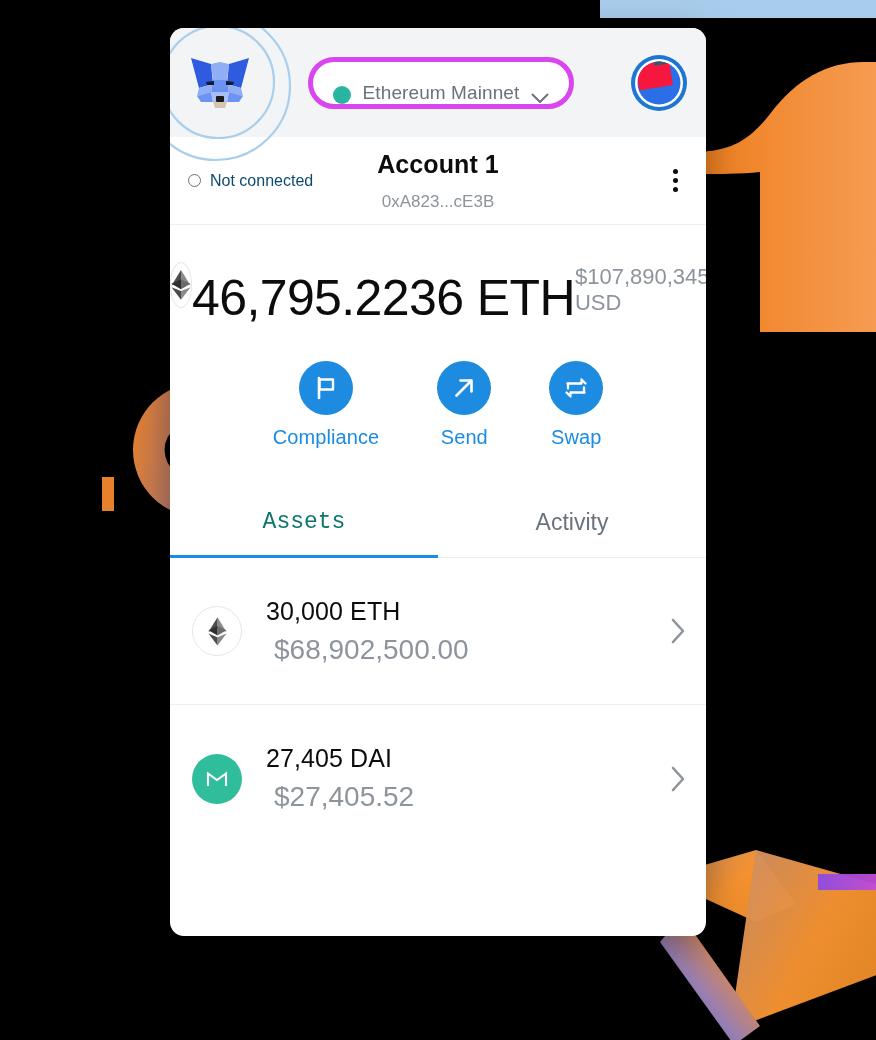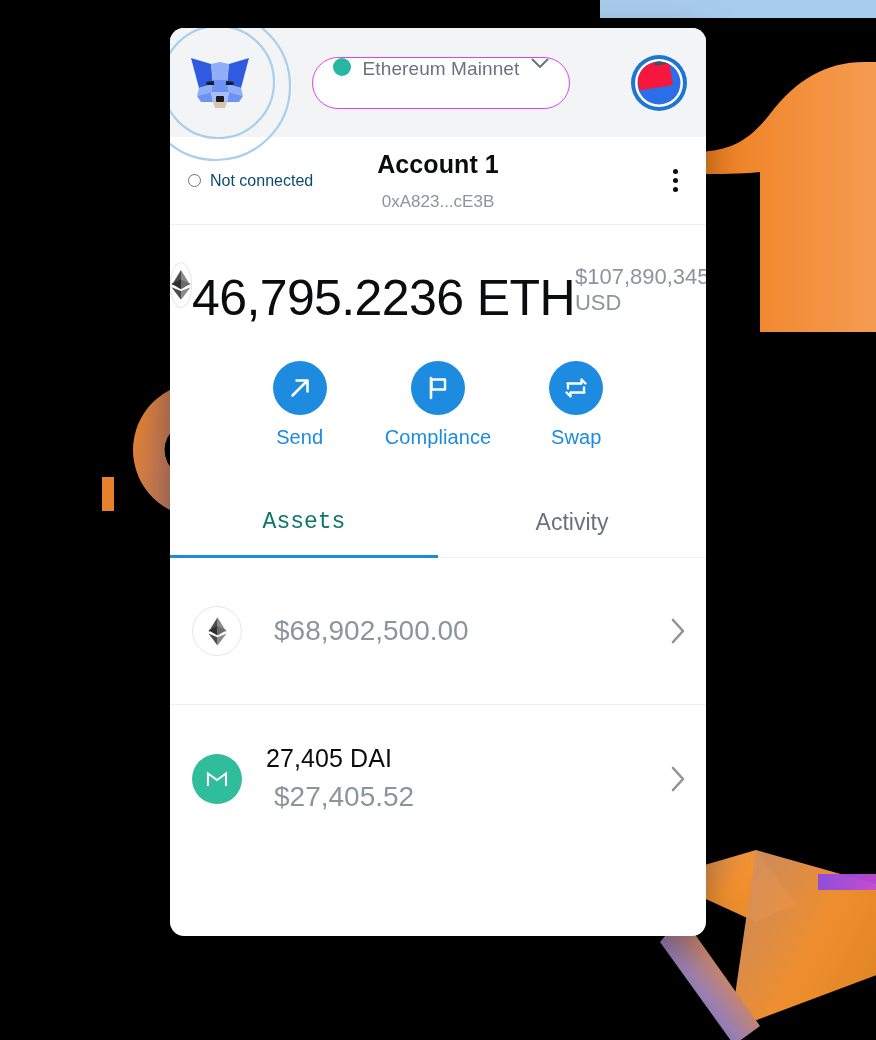--- a/index.html
+++ b/index.html
@@ -90,25 +90,25 @@
 
   .fox-wrap {
     width: 64px; height: 64px;
     display: flex; align-items: center; justify-content: center;
     flex: 0 0 auto;
   }
   .fox-wrap svg { display:block; }
 
   .network-pill {
     margin-left: auto; margin-right: auto;
-    display: flex; align-items: flex-start;
+    display: flex; align-items: flex-end;
     gap: 12px;
     height: 52px;
     padding: 0 20px;
-    border: 1px solid #d946ef;
+    border: 5px solid #d946ef;
     border-radius: 26px;
     background: #FFFFFF;
     cursor: pointer;
   }
   .net-dot {
     width: 18px; height: 18px; border-radius: 50%;
     background: #29B6A0;
     flex: 0 0 auto;
   }
   .net-label {
@@ -401,35 +401,35 @@
       </div>
       <div class="balance-primary">46,795.2236 ETH</div>
       <div class="balance-secondary">$107,890,345 USD</div>
     </div>
 
     <div class="actions">
 
       <div class="action">
         <div class="action-circle">
           <svg width="26" height="26" viewBox="0 0 26 26">
+            <path d="M6 3 L6 23" stroke="#FFFFFF" stroke-width="2.6" stroke-linecap="round"></path>
+            <path d="M6.5 4.5 L20 4.5 L20 14.5 L6.5 14.5 Z" fill="none" stroke="#FFFFFF" stroke-width="2.4" stroke-linejoin="round"></path>
+          </svg>
+        </div>
+        <div class="action-label">Compliance</div>
+      </div>
+
+      <div class="action">
+        <div class="action-circle">
+          <svg width="26" height="26" viewBox="0 0 26 26">
             <path d="M5.5 20.5 L20 6" stroke="#FFFFFF" stroke-width="2.6" stroke-linecap="round"></path>
             <path d="M9.5 5.5 L20.5 5.5 L20.5 16.5" fill="none" stroke="#FFFFFF" stroke-width="2.6" stroke-linecap="round" stroke-linejoin="round"></path>
           </svg>
         </div>
         <div class="action-label">Send</div>
-      </div>
-
-      <div class="action">
-        <div class="action-circle">
-          <svg width="26" height="26" viewBox="0 0 26 26">
-            <path d="M6 3 L6 23" stroke="#FFFFFF" stroke-width="2.6" stroke-linecap="round"></path>
-            <path d="M6.5 4.5 L20 4.5 L20 14.5 L6.5 14.5 Z" fill="none" stroke="#FFFFFF" stroke-width="2.4" stroke-linejoin="round"></path>
-          </svg>
-        </div>
-        <div class="action-label">Compliance</div>
       </div>
 
       <div class="action">
         <div class="action-circle">
           <svg width="26" height="26" viewBox="0 0 26 26">
             <path d="M4.5 8.5 L18.5 8.5 L18.5 4.5 L22.5 8.5" fill="none" stroke="#FFFFFF" stroke-width="2.3" stroke-linecap="round" stroke-linejoin="round"></path>
             <path d="M5 8.5 L5 13.5" fill="none" stroke="#FFFFFF" stroke-width="2.3" stroke-linecap="round"></path>
             <path d="M21.5 17.5 L7.5 17.5 L7.5 21.5 L3.5 17.5" fill="none" stroke="#FFFFFF" stroke-width="2.3" stroke-linecap="round" stroke-linejoin="round"></path>
             <path d="M21 17.5 L21 12.5" fill="none" stroke="#FFFFFF" stroke-width="2.3" stroke-linecap="round"></path>
           </svg>
@@ -450,20 +450,21 @@
           <svg width="19" height="29" viewBox="0 0 20 30">
             <polygon points="10,0 10,11.2 19.5,15.4" fill="#8A8A8A"></polygon>
             <polygon points="10,0 0.5,15.4 10,11.2" fill="#4C4C4C"></polygon>
             <polygon points="10,21.1 10,29.8 19.6,17.2" fill="#8A8A8A"></polygon>
             <polygon points="10,29.8 10,21.1 0.5,17.2" fill="#4C4C4C"></polygon>
             <polygon points="10,19.3 19.5,13.8 10,9.6" fill="#6B6B6B"></polygon>
             <polygon points="0.5,13.8 10,19.3 10,9.6" fill="#2F2F2F"></polygon>
           </svg>
         </div>
         <div class="asset-text">
+          <div class="asset-amount">30,000 ETH</div>
           <div class="asset-fiat">$68,902,500.00</div>
         </div>
         <svg class="asset-chevron" viewBox="0 0 16 26">
           <path d="M3 2 L13 13 L3 24" fill="none" stroke="#8D949C" stroke-width="2.6" stroke-linecap="round" stroke-linejoin="round"></path>
         </svg>
       </div>
 
       <div class="asset-row">
         <div class="asset-icon dai">
           <svg width="30" height="30" viewBox="0 0 30 30">

